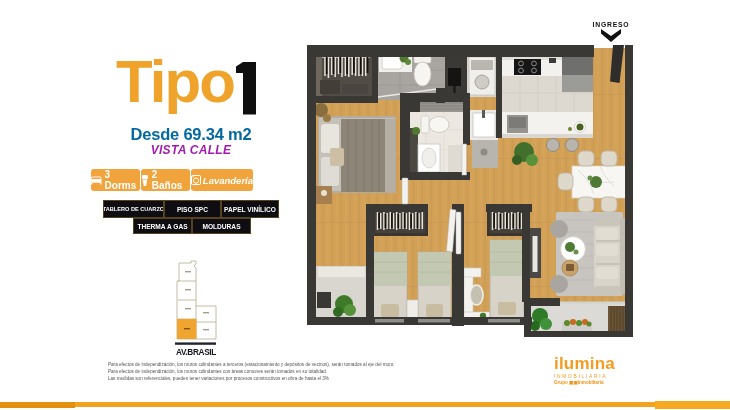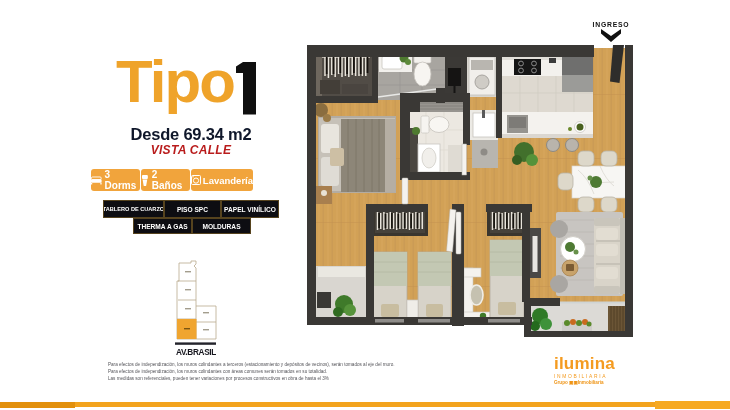--- a/index.html
+++ b/index.html
@@ -10,23 +10,23 @@
 </head>
 <body>
 
 <div class="abs" style="left:116px;top:52px;line-height:1;white-space:nowrap;">
   <span style="font-weight:700;font-size:60px;letter-spacing:-1.9px;color:#efa32a;">Tipo</span>
 </div>
 <svg class="abs" style="left:234px;top:60px;" width="26" height="58" viewBox="234 60 26 58">
   <path d="M243 62 H256 V114.5 H243 Z M243 62 L236 66.5 L236 73 L243 73 Z" fill="#0f0f0f"></path>
 </svg>
 
-<div class="abs" style="left:60px;top:125.5px;width:262px;text-align:center;font-weight:700;font-size:16.5px;letter-spacing:-0.2px;line-height:1;color:#0f172a;">Desde 69.34 m2</div>
-
-<div class="abs" style="left:60px;top:144px;width:262px;text-align:center;font-weight:700;font-style:italic;font-size:12px;line-height:1;letter-spacing:0.3px;color:#b91c1c;">VISTA CALLE</div>
+<div class="abs" style="left:60px;top:125.5px;width:262px;text-align:center;font-weight:700;font-size:16.5px;letter-spacing:-0.2px;line-height:1;color:#0369a1;">Desde 69.34 m2</div>
+
+<div class="abs" style="left:60px;top:144px;width:262px;text-align:center;font-weight:700;font-style:italic;font-size:12px;line-height:1;letter-spacing:0.3px;color:#a21caf;">VISTA CALLE</div>
 
 <div class="abs" style="left:91px;top:169px;width:162px;height:22px;display:flex;gap:1px;">
 
   <div style="flex:1;background:#f1a43c;border-radius:3px;color:#fff;font-weight:700;font-size:10px;display:flex;align-items:center;justify-content:center;gap:3px;">
     <svg width="12" height="9" viewBox="0 0 12 9">
         <rect x="0" y="3" width="12" height="4" rx="1" fill="#fff"></rect>
         <rect x="0.5" y="0.5" width="11" height="3" rx="1.2" fill="none" stroke="#fff" stroke-width="1"></rect>
         <rect x="0" y="7" width="1.4" height="2" fill="#fff"></rect>
         <rect x="10.6" y="7" width="1.4" height="2" fill="#fff"></rect>
       </svg>
@@ -34,21 +34,21 @@
     </div>
 
   <div style="flex:1;background:#f1a43c;border-radius:3px;color:#fff;font-weight:700;font-size:10px;display:flex;align-items:center;justify-content:center;gap:3px;">
     <svg width="8" height="11" viewBox="0 0 8 11">
         <rect x="1" y="0" width="6" height="4" rx="1" fill="#fff"></rect>
         <path d="M1.6 4.5 L6.4 4.5 L5.4 10 A1.4 1.4 0 0 1 2.6 10 Z" fill="#fff"></path>
       </svg>
     <span>2 Baños</span>
     </div>
 
-  <div style="flex:1.05;background:#f1a43c;border-radius:3px;color:#fff;font-weight:700;font-size:9.5px;display:flex;align-items:center;justify-content:center;gap:2px;">
+  <div style="flex:1.05;background:#f1a43c;border-radius:3px;color:#fff;font-weight:700;font-size:9.5px;display:flex;align-items:center;justify-content:center;gap:2px;font-style:italic;">
     <svg width="10" height="10" viewBox="0 0 10 10">
         <rect x="0.5" y="0.5" width="9" height="9" rx="1" fill="none" stroke="#fff" stroke-width="1"></rect>
         <circle cx="5" cy="5.6" r="2.6" fill="none" stroke="#fff" stroke-width="1"></circle>
         <circle cx="2" cy="1.8" r="0.7" fill="#fff"></circle>
       </svg>
     <span>Lavandería</span>
     </div>
 </div>
 
 <div class="abs" style="left:103px;top:200px;width:176px;height:18px;display:flex;">

